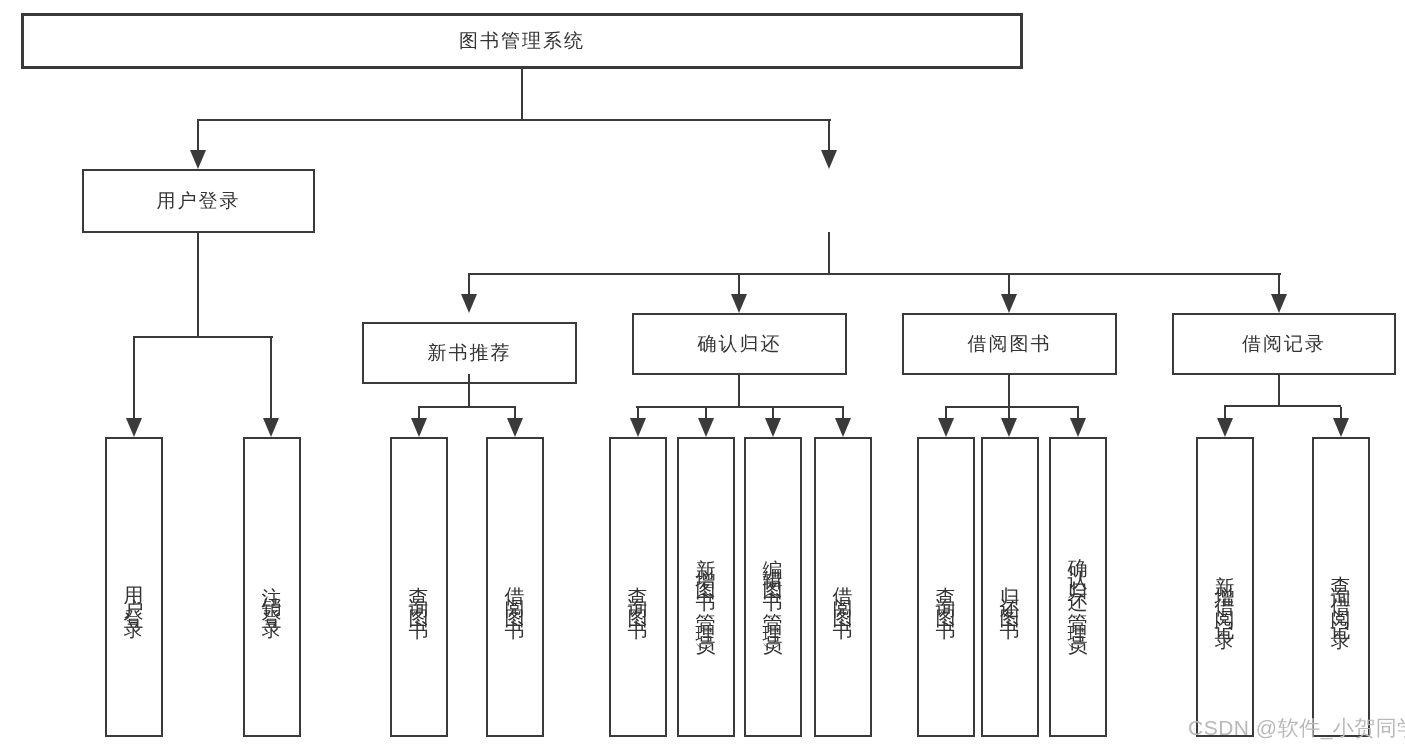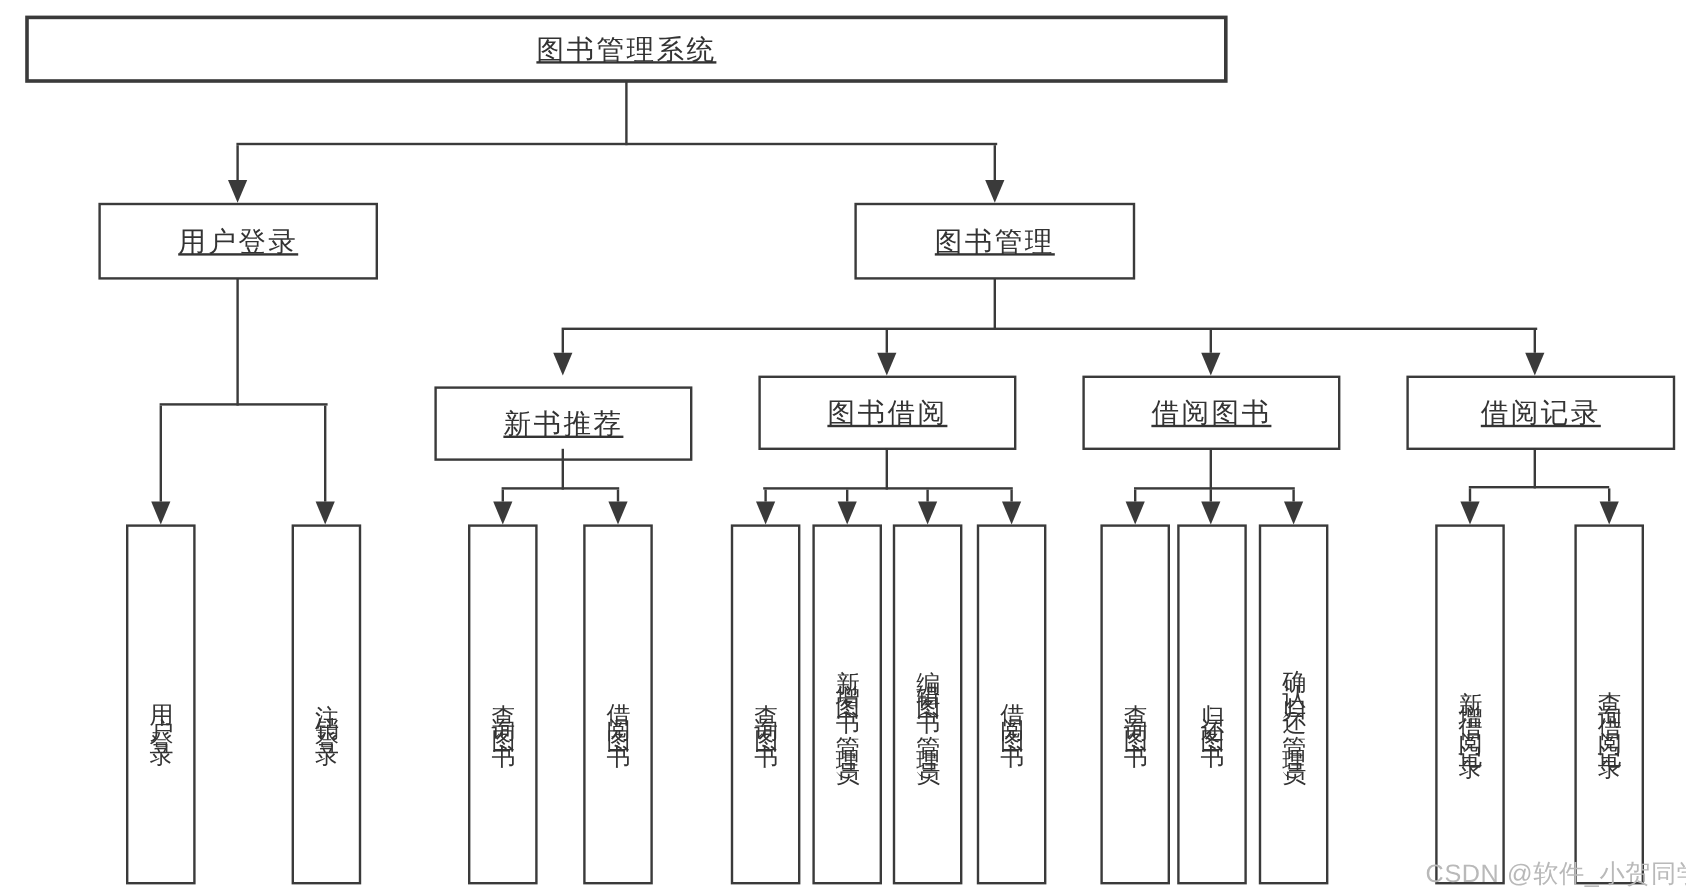--- a/index.html
+++ b/index.html
@@ -14,21 +14,21 @@
   }
   .stage{position:absolute;inset:0;}
   
   .node{
     position:absolute;box-sizing:border-box;
     border:2px solid var(--line);background:#ffffff;
     display:flex;align-items:center;justify-content:center;
     color:var(--text);
   }
   .node .hlabel{
-    font-size:23px;letter-spacing:2px;color:var(--text);white-space:nowrap;text-decoration:underline;
+    font-size:19px;letter-spacing:2px;color:var(--text);white-space:nowrap;
   }
   .root{border-width:3px;}
   .leaf{
     position:absolute;box-sizing:border-box;width:58px;top:437px;height:300px;
     border:2px solid var(--line);background:#ffffff;
     display:flex;align-items:center;justify-content:center;
   }
   .vtext{
     writing-mode:vertical-rl;text-orientation:mixed;
     font-size:20px;line-height:1;letter-spacing:11px;margin-bottom:-11px;
@@ -52,29 +52,26 @@
 
 <div class="stage">
 
   <div class="node root" style="left:21px;top:13px;width:1002px;height:56px">
     <span class="hlabel">图书管理系统</span>
   </div>
 
   <div class="node" style="left:82px;top:169px;width:233px;height:64px">
     <span class="hlabel">用户登录</span>
   </div>
-  <div class="node" style="left:712px;top:169px;width:234px;height:64px">
-    <span class="hlabel">图书管理</span>
-  </div>
 
   <div class="node" style="left:362px;top:322px;width:215px;height:62px">
     <span class="hlabel">新书推荐</span>
   </div>
   <div class="node" style="left:632px;top:313px;width:215px;height:62px">
-    <span class="hlabel">图书借阅</span>
+    <span class="hlabel">确认归还</span>
   </div>
   <div class="node" style="left:902px;top:313px;width:215px;height:62px">
     <span class="hlabel">借阅图书</span>
   </div>
   <div class="node" style="left:1172px;top:313px;width:224px;height:62px">
     <span class="hlabel">借阅记录</span>
   </div>
 
   <div class="leaf" style="left:105px">
     <span class="vtext">用户登录</span>

